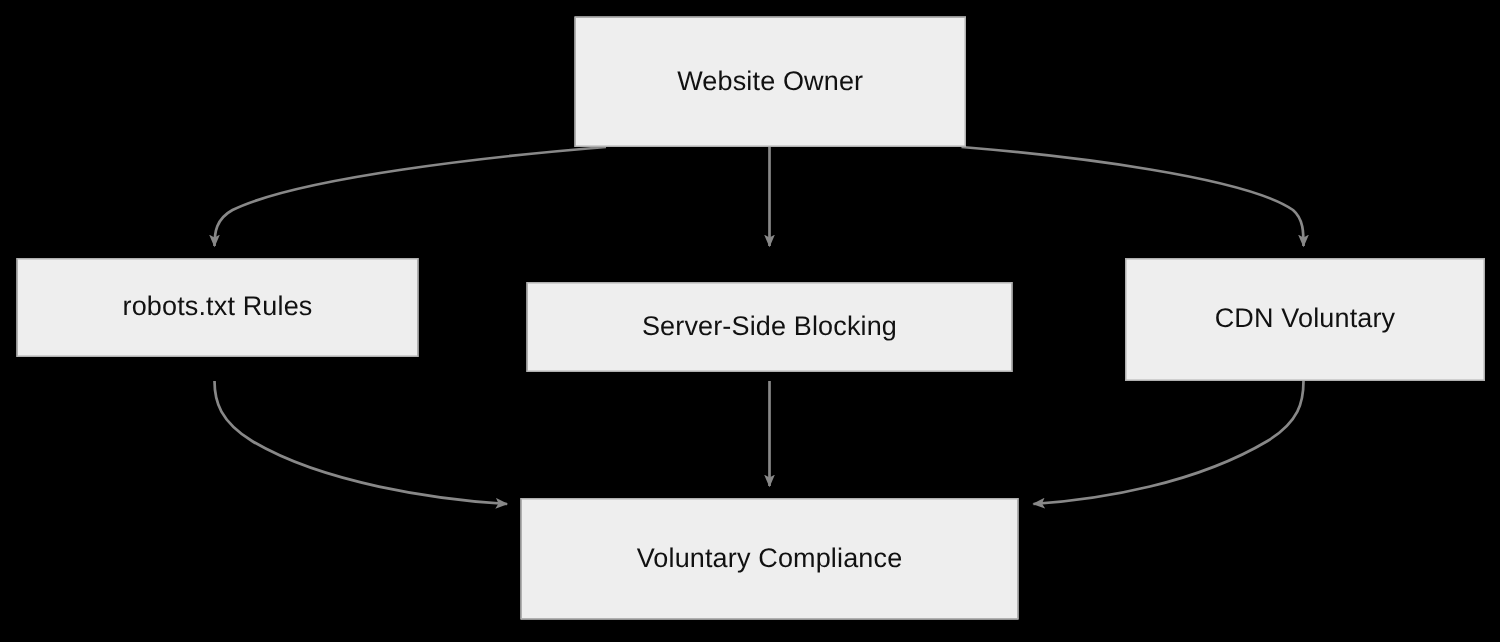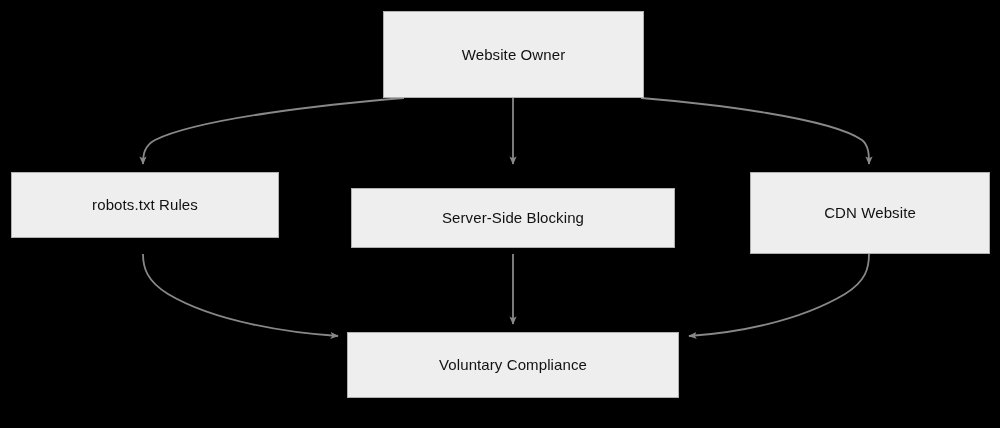--- a/index.html
+++ b/index.html
@@ -35,33 +35,33 @@
     box-sizing: border-box;
     background: #eeeeee;
     border: 1.6px solid #b0b0b0;
     display: flex;
     align-items: center;
     justify-content: center;
     text-align: center;
   }
   .node-label {
     font-family: "Liberation Sans", sans-serif;
-    font-size: 15px;
+    font-size: 18px;
     font-weight: 400;
     color: #111111;
     line-height: 1.2;
     letter-spacing: 0.1px;
     white-space: nowrap;
   }
   
   #node-website-owner      { left: 383px; top: 11px;  width: 261px; height: 87px; }
   #node-robots-txt-rules   { left: 11px;  top: 172px; width: 268px; height: 66px; }
   #node-server-side-blocking { left: 351px; top: 188px; width: 324px; height: 60px; }
   #node-cdn-firewall       { left: 750px; top: 172px; width: 240px; height: 82px; }
-  #node-voluntary-compliance { left: 347px; top: 332px; width: 332px; height: 66px; }
+  #node-voluntary-compliance { left: 347px; top: 332px; width: 332px; height: 81px; }
 </style>
 </head>
 <body>
 
 <div id="diagram-canvas">
 
   <svg id="edge-layer" width="1000" height="428" viewBox="0 0 1000 428" xmlns="http://www.w3.org/2000/svg">
     <defs>
       <marker id="arrowhead" markerWidth="9" markerHeight="9" refX="7.6" refY="3.6" orient="auto" markerUnits="userSpaceOnUse">
         <path d="M0,0 L8.4,3.6 L0,7.2 L1.9,3.6 Z" fill="#888888"></path>
@@ -87,20 +87,20 @@
 
   <div class="node" id="node-robots-txt-rules">
     <span class="node-label">robots.txt Rules</span>
   </div>
 
   <div class="node" id="node-server-side-blocking">
     <span class="node-label">Server-Side Blocking</span>
   </div>
 
   <div class="node" id="node-cdn-firewall">
-    <span class="node-label">CDN Website</span>
+    <span class="node-label">CDN Voluntary</span>
   </div>
 
   <div class="node" id="node-voluntary-compliance">
     <span class="node-label">Voluntary Compliance</span>
   </div>
 
 </div>
 
 </body></html>

